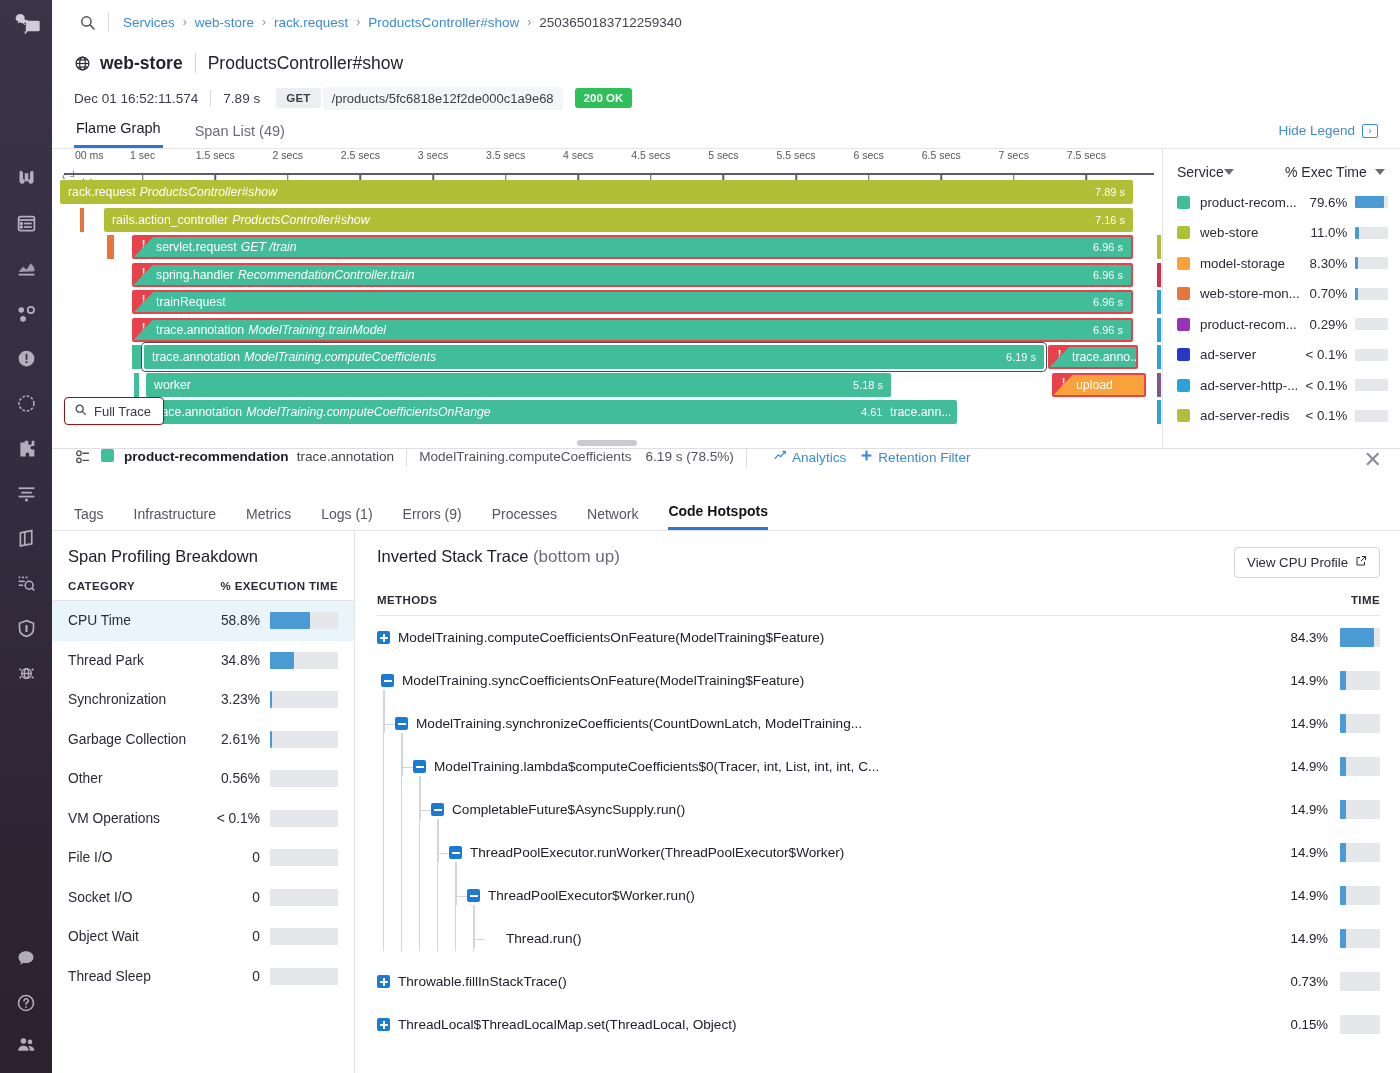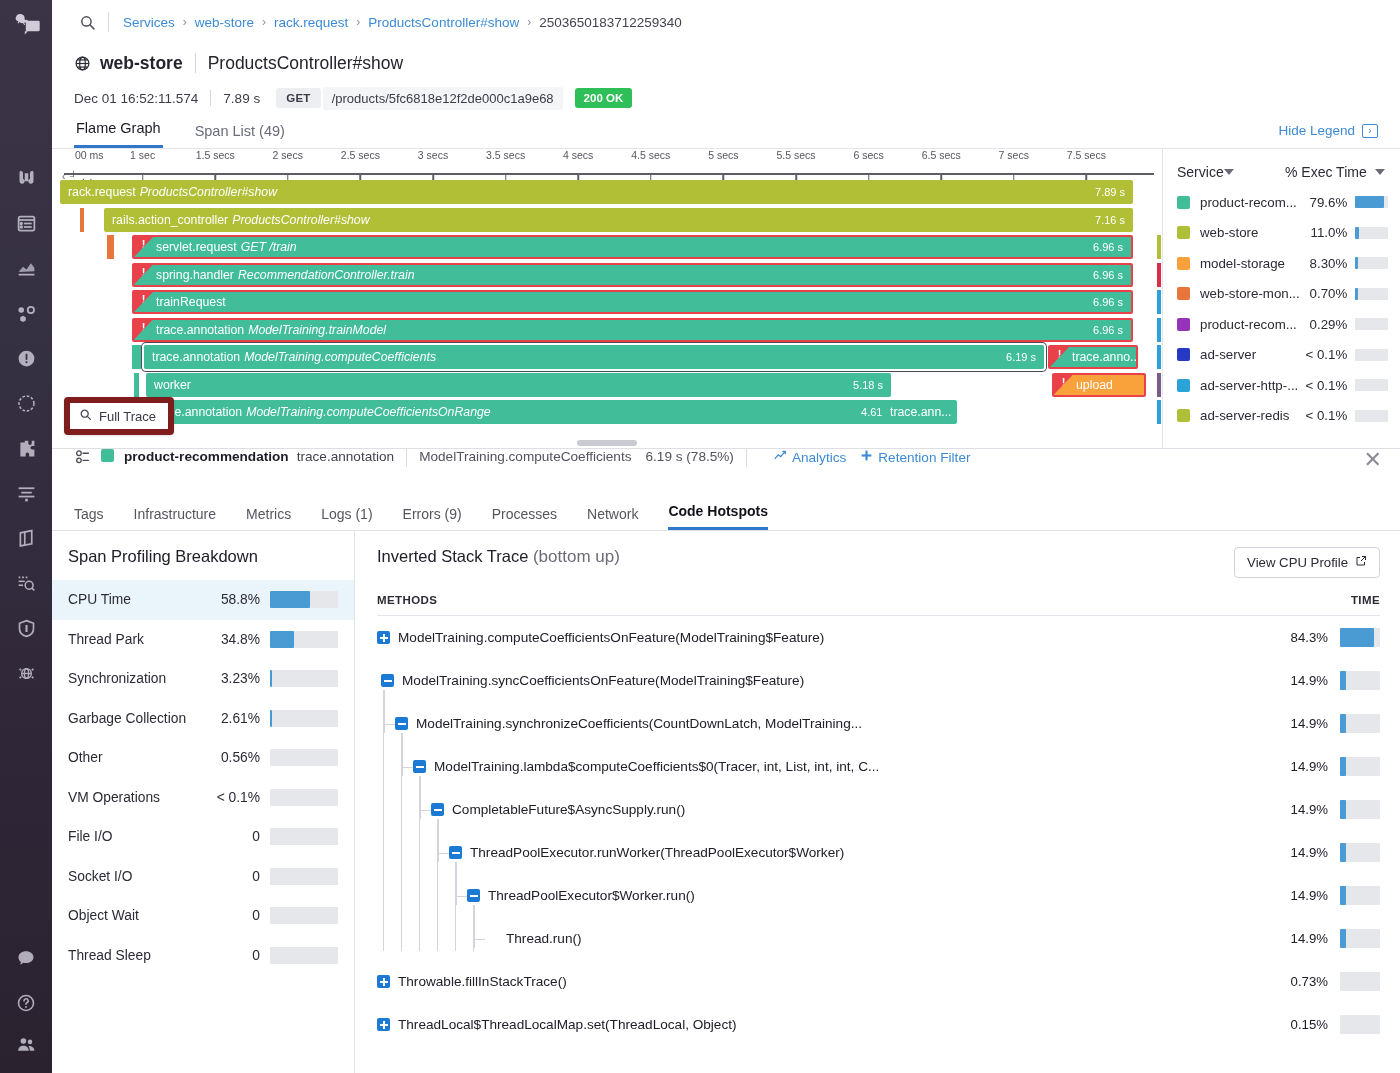--- a/index.html
+++ b/index.html
@@ -92,21 +92,21 @@
     position: absolute; left: 0; top: 0; width: 19px; height: 100%;
     background: #e8414a; color: #fff; font-weight: 700; font-size: 11px;
     display: flex; align-items: flex-start; justify-content: center; padding-top: 1px;
     clip-path: polygon(0 0, 100% 0, 0 100%);
   }
   .bar.sel { outline: 2px solid #fff; box-shadow: 0 0 0 3px #4a4a55; }
   .thinmark { position: absolute; top: 1px; width: 4px; height: 24px; }
 
   .fulltrace {
     position: absolute; left: 12px; top: 248px; z-index: 30;
-    background: #fff; border: 6px solid #7f1d1d; border-radius: 4px;
+    background: #fff; border: 1px solid #7f1d1d; border-radius: 4px;
     padding: 5px 12px 5px 9px; font-size: 13px; color: #3a3a46;
     display: flex; align-items: center; gap: 7px; cursor: pointer;
     box-shadow: 0 1px 3px rgba(0,0,0,.12);
   }
 
   
   .lg-head { display: flex; align-items: center; padding: 0 14px 0 14px; height: 30px; font-size: 14px; color: #2b2b36; }
   .lg-head .c1 { width: 108px; display:flex; align-items:center; cursor:pointer; }
   .lg-head .c2 { display:flex; align-items:center; gap: 8px; cursor:pointer; }
   .caret { width:0; height:0; border-left:5px solid transparent; border-right:5px solid transparent; border-top:6px solid #6b6b78; }
@@ -617,20 +617,24 @@
           <div class="dtab">Errors (9)</div>
           <div class="dtab">Processes</div>
           <div class="dtab">Network</div>
           <div class="dtab active">Code Hotspots</div>
         </div>
 
       <div class="dt-body">
 
         <div class="bd-left">
           <div class="bd-title">Span Profiling Breakdown</div>
+          <div class="cat-head">
+            <span class="h1">CATEGORY</span>
+            <span>% EXECUTION TIME</span>
+          </div>
           <div id="catrows">
               <div class="cat-row sel">
                 <span class="cat-name">CPU Time</span>
                 <span class="cat-pct">58.8%</span>
                 <span class="cat-bar">
                   <i style="width:39.984px"></i>
                 </span>
               </div>
               <div class="cat-row">
                 <span class="cat-name">Thread Park</span>

